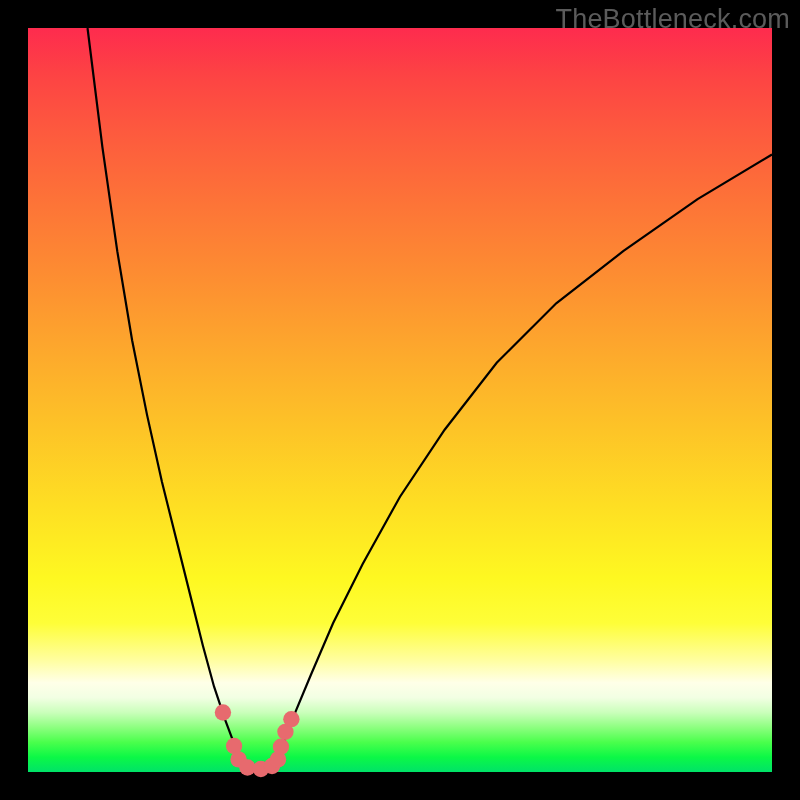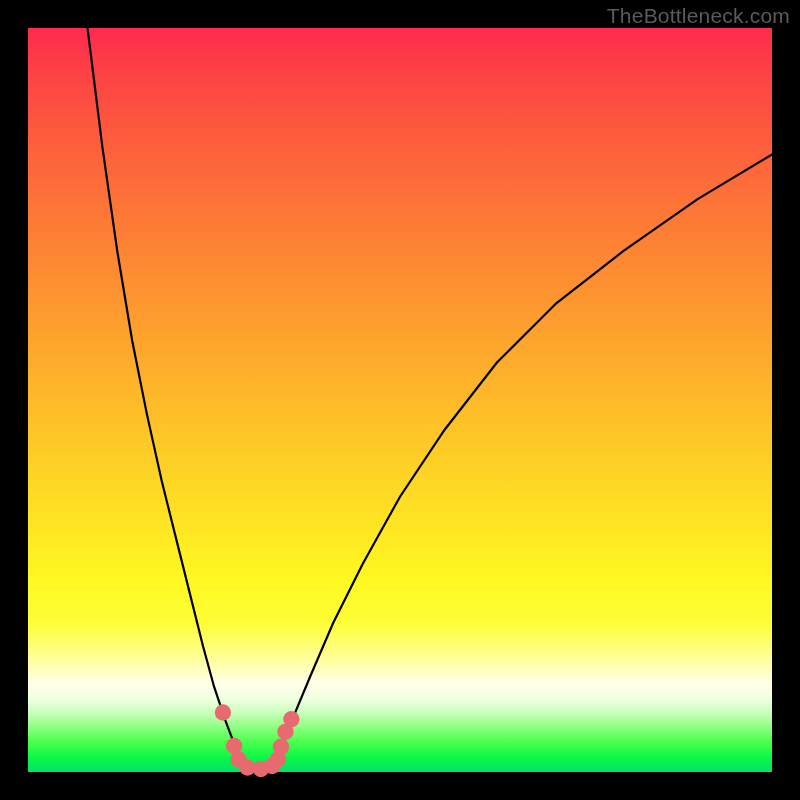--- a/index.html
+++ b/index.html
@@ -42,21 +42,21 @@
       #4aff4c 96%,
       #0cf846 98%,
       #00e268 100%
     );
   }
   .watermark {
     position: absolute;
     top: 4px;
     right: 10px;
     color: #5b5b5b;
-    font-size: 21px;
+    font-size: 27px;
     font-weight: 400;
     letter-spacing: 0.2px;
   }
   svg.curve {
     position: absolute;
     top: 0; left: 0;
     width: 744px; height: 744px;
     overflow: visible;
   }
   .dot {

